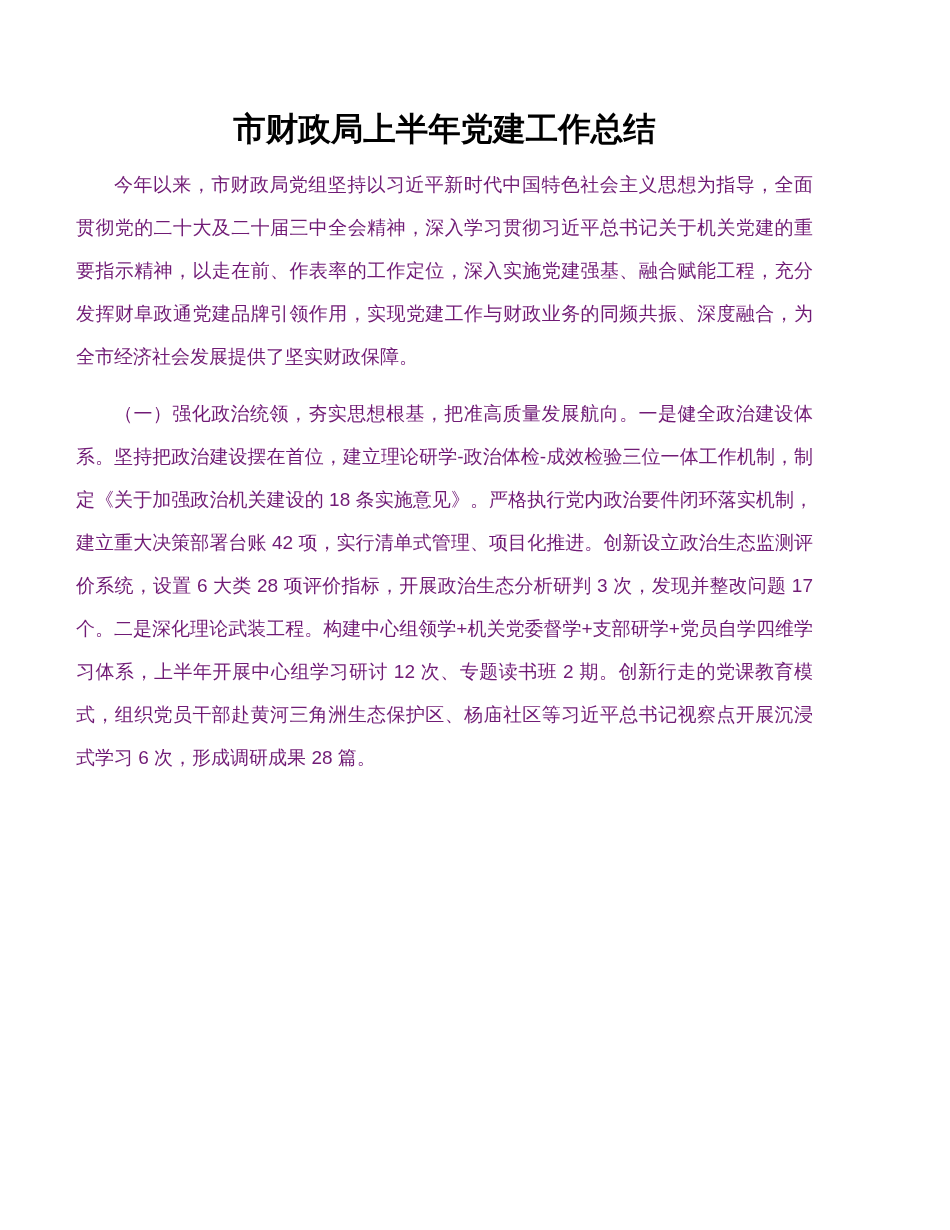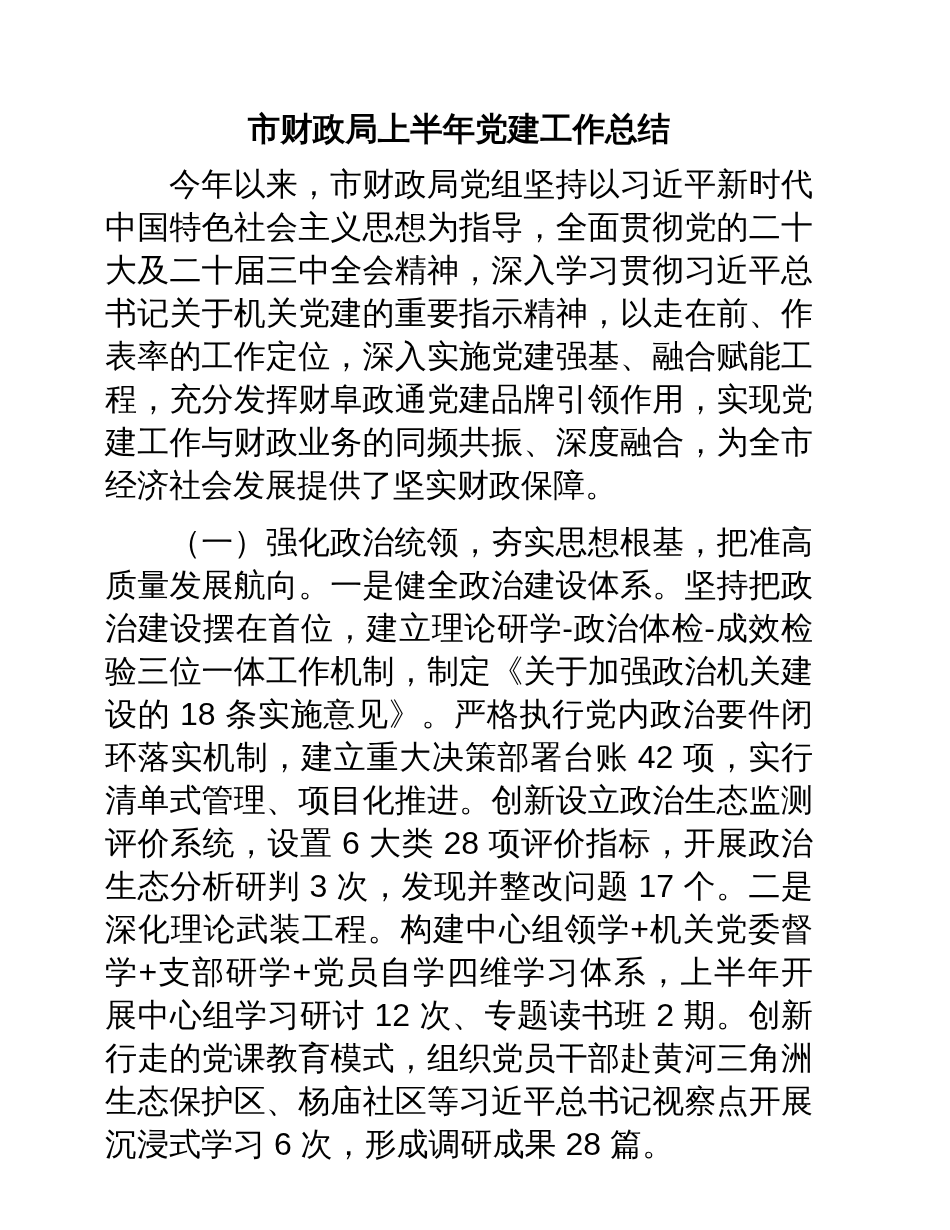--- a/index.html
+++ b/index.html
@@ -10,39 +10,39 @@
     width: 950px;
     height: 1230px;
     background: #ffffff;
     overflow: hidden;
     font-family: "Liberation Sans", sans-serif;
   }
   .page {
     box-sizing: border-box;
     width: 950px;
     height: 876px;
-    padding: 103px 137px 0 105px;
+    padding: 103px 137px 0 76px;
     background: #ffffff;
     color: #000000;
   }
   .doc-title {
     margin: 0 0 8px 0;
     font-size: 32.5px;
     font-weight: 700;
     line-height: 52px;
     text-align: center;
     color: #000000;
   }
   .para {
     margin: 0 0 14px 0;
-    font-size: 32px;
+    font-size: 19px;
     line-height: 43px;
     text-indent: 2em;
     text-align: justify;
-    color: #000000;
+    color: #701a75;
     word-break: break-all;
   }
   .para.heading {
     text-align: left;
   }
 </style>
 </head>
 <body>
 
 <div class="page">

